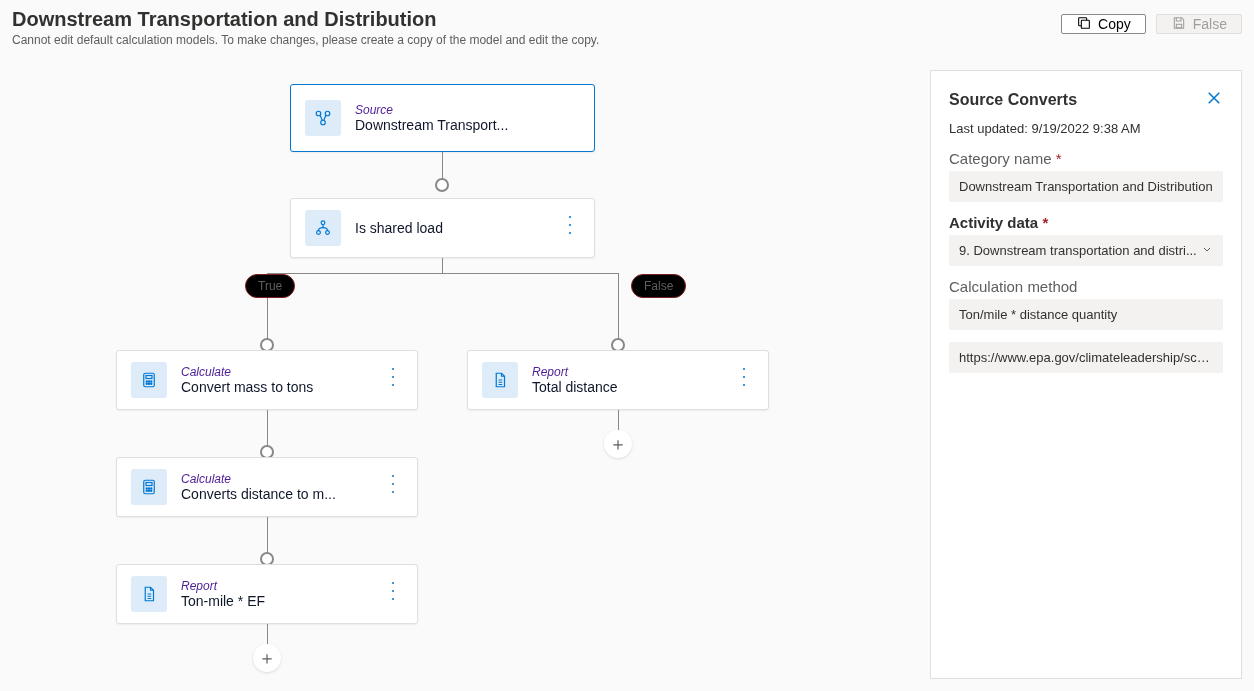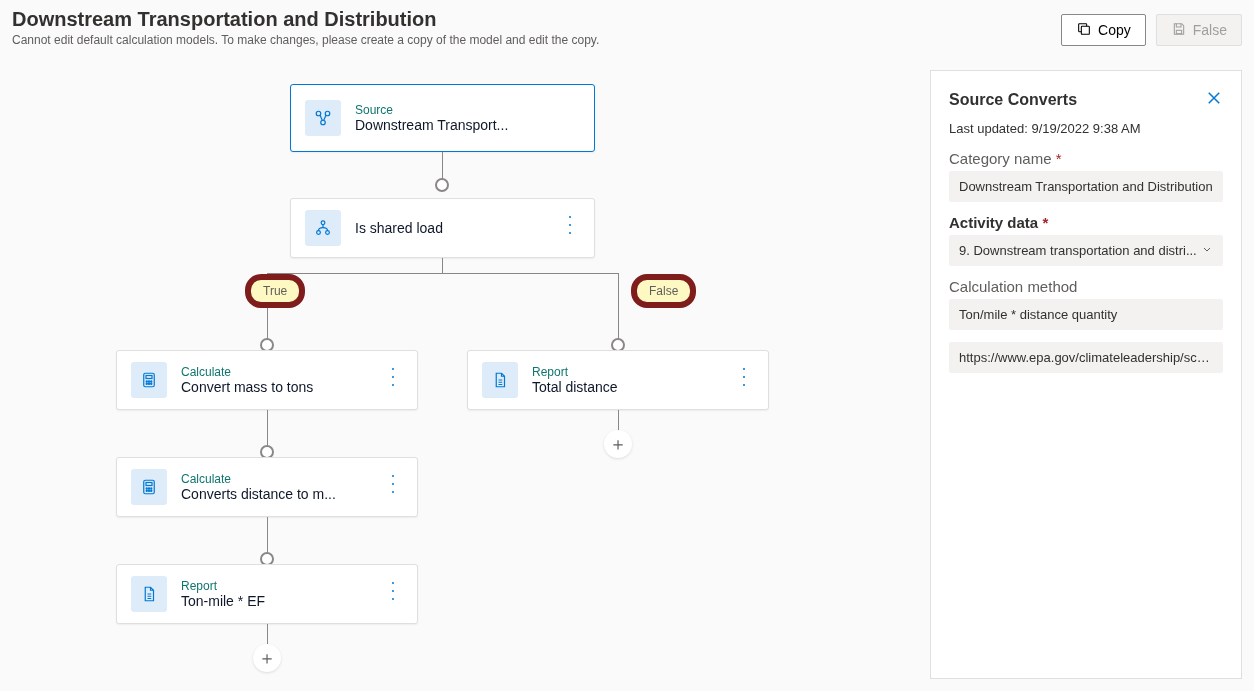--- a/index.html
+++ b/index.html
@@ -5,37 +5,37 @@
   * { box-sizing: border-box; }
   html, body { margin: 0; padding: 0; font-family: "Segoe UI", -apple-system, sans-serif; background: #fafafa; color: #323130; }
   .page { position: relative; width: 1254px; height: 691px; overflow: hidden; padding-left: 15px; }
   
   
   .header { position: absolute; top: 8px; left: 12px; right: 12px; display: flex; justify-content: space-between; align-items: flex-start; }
   .header-left { }
   .header-title { font-size: 20px; font-weight: 600; color: #323130; margin: 0 0 2px 0; }
   .header-sub { font-size: 12px; color: #605e5c; margin: 0; }
   .header-actions { display: flex; gap: 10px; align-items: center; margin-top: 6px; }
-  .btn { display: inline-flex; align-items: center; gap: 6px; height: 32px; padding: 0 14px; font-size: 14px; border: 1px solid #8a8886; border-radius: 2px; background: #fff; cursor: pointer; }
+  .btn { display: inline-flex; align-items: center; gap: 6px; height: 20px; padding: 0 14px; font-size: 14px; border: 1px solid #8a8886; border-radius: 2px; background: #fff; cursor: pointer; }
   .btn.disabled { border-color: #e1dfdd; background: #f3f2f1; color: #a19f9d; cursor: default; }
   .btn svg { width: 16px; height: 16px; }
   
   
   .canvas { position: absolute; left: 0; top: 60px; right: 0; bottom: 0; }
   .node { position: absolute; background: #fff; border: 1px solid #e1dfdd; border-radius: 3px; box-shadow: 0 1px 2px rgba(0,0,0,0.06); display: flex; align-items: center; }
   .node.selected { border-color: #0078d4; border-width: 1.5px; }
   .node-icon { width: 36px; height: 36px; background: #deecf9; border-radius: 3px; display: flex; align-items: center; justify-content: center; margin: 14px; flex-shrink: 0; }
   .node-icon svg { width: 18px; height: 18px; stroke: #0078d4; fill: none; }
   .node-body { flex: 1; padding: 10px 10px 10px 0; min-width: 0; }
-  .node-type { font-size: 12px; color: #0f766e; }
+  .node-type { font-size: 12px; color: #4c1d95; font-style: italic; }
   .node-title { font-size: 14px; font-weight: 400; color: #0f172a; white-space: nowrap; overflow: hidden; text-overflow: ellipsis; }
   .node-menu { padding: 0 14px; color: #0078d4; font-size: 18px; letter-spacing: 2px; cursor: pointer; user-select: none; }
   .node-menu-dots { writing-mode: vertical-rl; line-height: 1; }
   
-  .pill { position: absolute; background: #fef9c3; border: 6px solid #7f1d1d; border-radius: 16px; font-size: 12px; padding: 4px 12px; color: #605e5c; }
+  .pill { position: absolute; background: #000000; border: 1px solid #7f1d1d; border-radius: 16px; font-size: 12px; padding: 4px 12px; color: #605e5c; }
   
   .circle { position: absolute; width: 14px; height: 14px; border: 2px solid #8a8886; border-radius: 50%; background: #fff; }
   
   .line { position: absolute; background: #8a8886; }
   
   .addbtn { position: absolute; width: 28px; height: 28px; border-radius: 50%; background: #fff; box-shadow: 0 1px 3px rgba(0,0,0,0.12); display: flex; align-items: center; justify-content: center; color: #605e5c; font-size: 18px; cursor: pointer; }
   
   
   .panel { position: absolute; top: 70px; right: 12px; width: 312px; bottom: 12px; background: #fff; border: 1px solid #e1dfdd; padding: 18px 18px; overflow: auto; }
   .panel-head { display: flex; justify-content: space-between; align-items: center; margin-bottom: 10px; }

